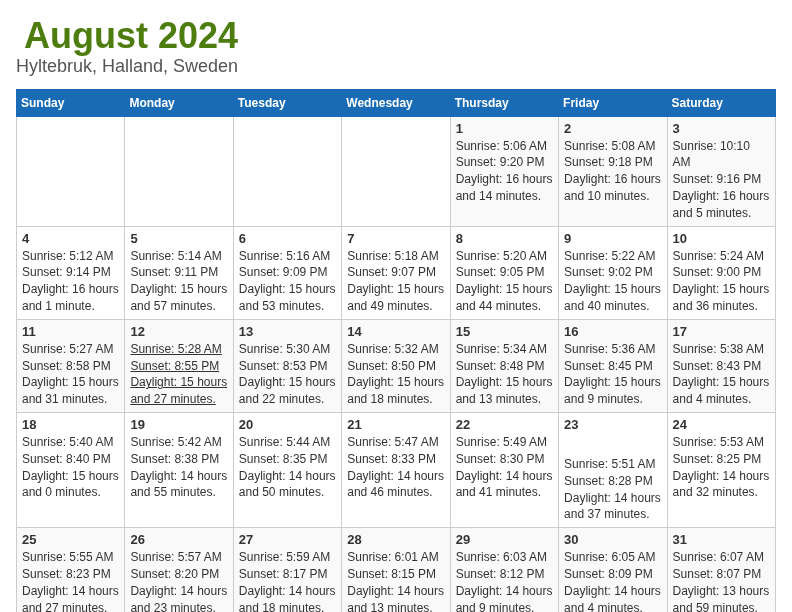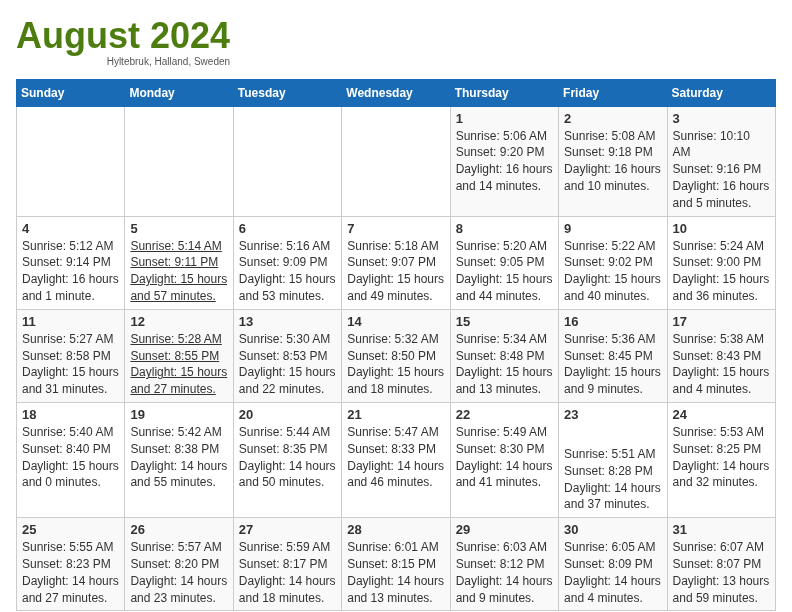--- a/index.html
+++ b/index.html
@@ -35,21 +35,21 @@
     .title-block {
       text-align: right;
     }
     .month-year {
       font-size: 36px;
       font-weight: bold;
       color: #4d7c0f;
       line-height: 1.1;
     }
     .location {
-      font-size: 10px;
+      font-size: 18px;
       color: #555;
     }
     table {
       width: 100%;
       border-collapse: collapse;
       table-layout: fixed;
     }
     thead tr th {
       background-color: #1a6bb5;
       color: #fff;
@@ -140,21 +140,21 @@
       <tr>
         <td>
           <span class="day-number">4</span>
           <div class="day-info" style="white-space: pre-line;">Sunrise: 5:12 AM
 Sunset: 9:14 PM
 Daylight: 16 hours
 and 1 minute.</div>
         </td>
         <td>
           <span class="day-number">5</span>
-          <div class="day-info" style="white-space: pre-line; text-decoration: underline;">Sunrise: 5:14 AM
+          <div class="day-info" style="white-space: pre-line;">Sunrise: 5:14 AM
 Sunset: 9:11 PM
 Daylight: 15 hours
 and 57 minutes.</div>
         </td>
         <td>
           <span class="day-number">6</span>
           <div class="day-info" style="white-space: pre-line;">Sunrise: 5:16 AM
 Sunset: 9:09 PM
 Daylight: 15 hours
 and 53 minutes.</div>

